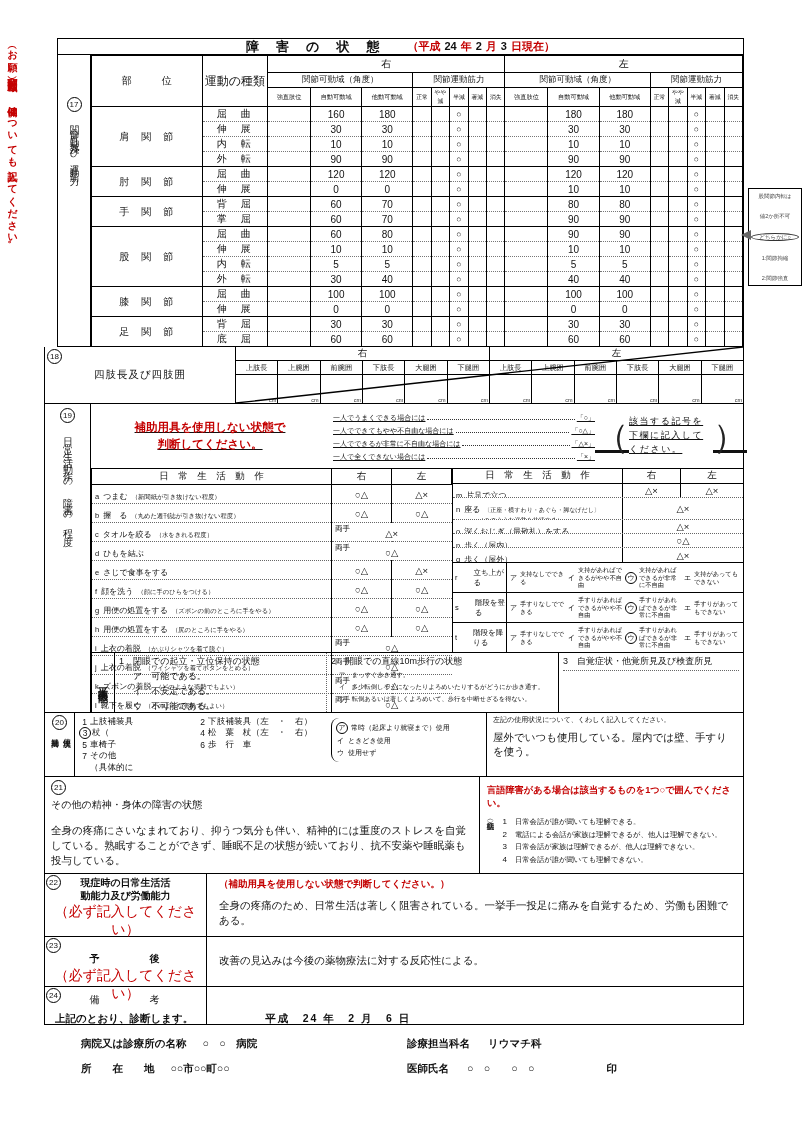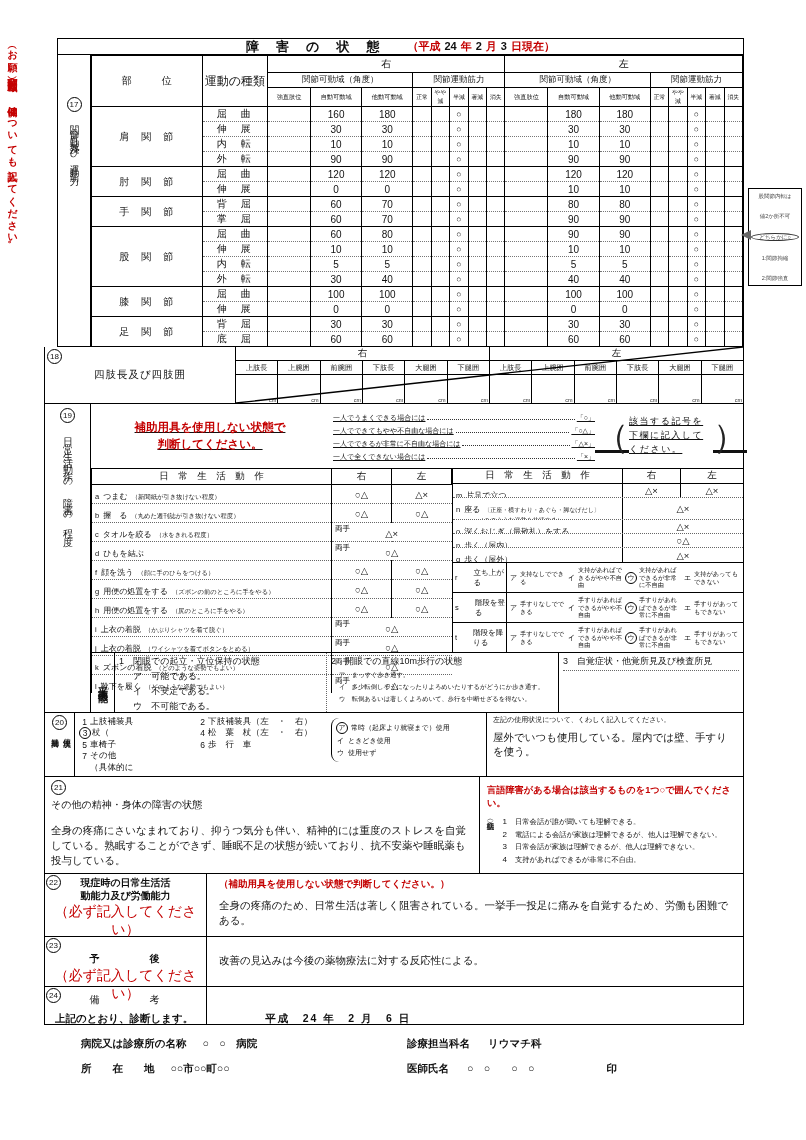--- a/index.html
+++ b/index.html
@@ -756,20 +756,25 @@
                 </tr>
                 <tr>
                   <td class="act"><span class="akey">c</span><span class="albl">タオルを絞る</span><span class="anote">（水をきれる程度）</span></td>
                   <td class="merged" colspan="2"><span class="hands">両手</span><span class="sym">△×</span></td>
                 </tr>
                 <tr>
                   <td class="act"><span class="akey">d</span><span class="albl">ひもを結ぶ</span></td>
                   <td class="merged" colspan="2"><span class="hands">両手</span><span class="sym">○△</span></td>
                 </tr>
                 <tr>
+                  <td class="act"><span class="akey">e</span><span class="albl">さじで食事をする</span></td>
+                  <td class="sym">○△</td>
+                  <td class="sym">△×</td>
+                </tr>
+                <tr>
                   <td class="act"><span class="akey">f</span><span class="albl">顔を洗う</span><span class="anote">（顔に手のひらをつける）</span></td>
                   <td class="sym">○△</td>
                   <td class="sym">○△</td>
                 </tr>
                 <tr>
                   <td class="act"><span class="akey">g</span><span class="albl">用便の処置をする</span><span class="anote">（ズボンの前のところに手をやる）</span></td>
                   <td class="sym">○△</td>
                   <td class="sym">○△</td>
                 </tr>
                 <tr>
@@ -1022,21 +1027,21 @@
               <div class="sp-item">
                 <span class="spnum">2</span>
                 <span class="sptext">電話による会話が家族は理解できるが、他人は理解できない。</span>
               </div>
               <div class="sp-item">
                 <span class="spnum">3</span>
                 <span class="sptext">日常会話が家族は理解できるが、他人は理解できない。</span>
               </div>
               <div class="sp-item">
                 <span class="spnum">4</span>
-                <span class="sptext">支持があればできるが非常に不自由。</span>
+                <span class="sptext">日常会話が誰が聞いても理解できない。</span>
               </div>
             </div>
         </div>
       </div>
     </div>
 
     <div class="row-section rs-cap">
       <div class="lab">
         <span class="circ">22</span>
         <div class="lab-main">

